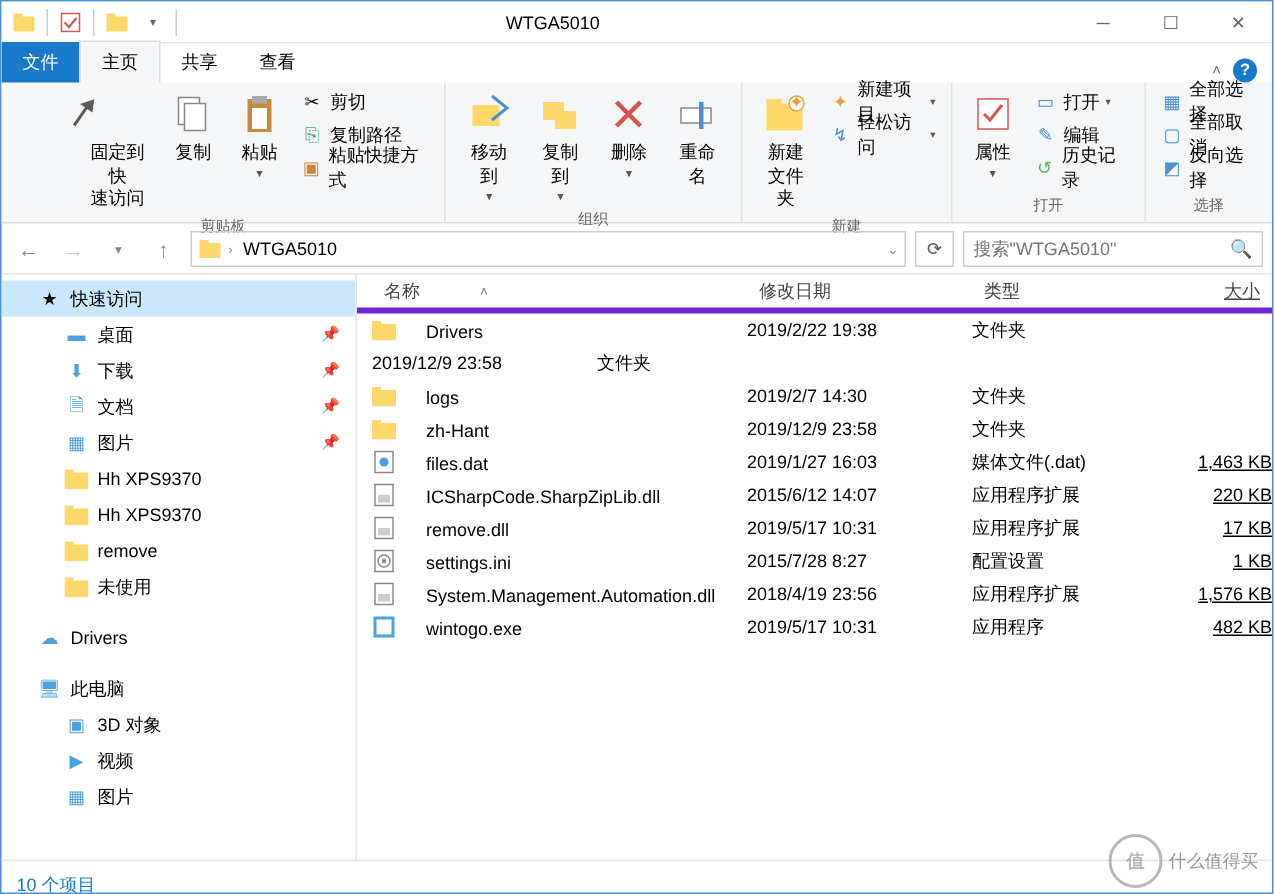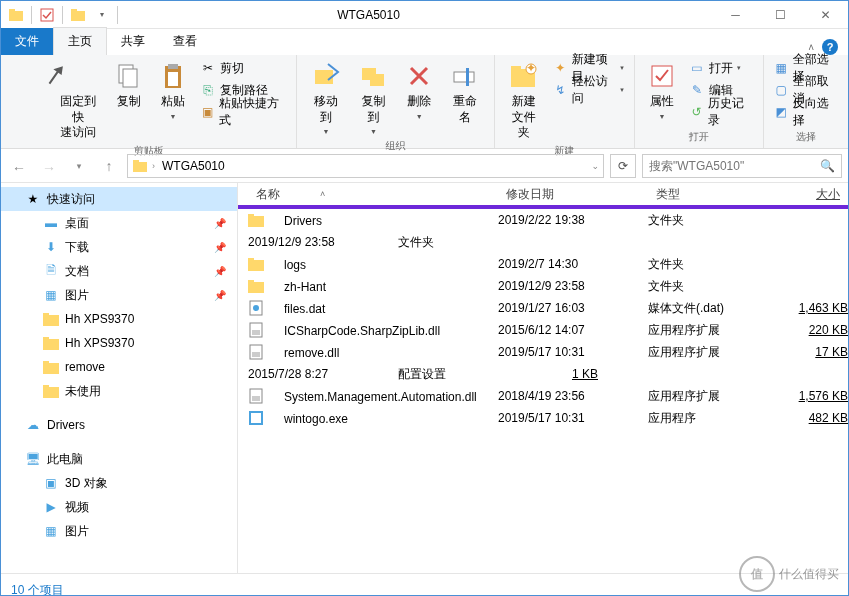--- a/index.html
+++ b/index.html
@@ -511,20 +511,30 @@
                 <rect x="4" y="8" width="8" height="5" fill="#ccc"></rect>
               </svg>
             </span>
             <span>remove.dll</span>
           </div>
           <div class="col-date">2019/5/17 10:31</div>
           <div class="col-type">应用程序扩展</div>
           <div class="col-size">17 KB</div>
         </div>
         <div class="frow">
+          <div class="col-name">
+            <span class="ficon">
+              <svg width="16" height="16">
+                <rect x="2" y="1" width="12" height="14" fill="#fff" stroke="#888"></rect>
+                <circle cx="8" cy="8" r="4" fill="none" stroke="#888"></circle>
+                <circle cx="8" cy="8" r="1.5" fill="#888"></circle>
+              </svg>
+            </span>
+            <span>settings.ini</span>
+          </div>
           <div class="col-date">2015/7/28 8:27</div>
           <div class="col-type">配置设置</div>
           <div class="col-size">1 KB</div>
         </div>
         <div class="frow">
           <div class="col-name">
             <span class="ficon">
               <svg width="16" height="16">
                 <rect x="2" y="1" width="12" height="14" fill="#fff" stroke="#888"></rect>
                 <rect x="4" y="8" width="8" height="5" fill="#ccc"></rect>

